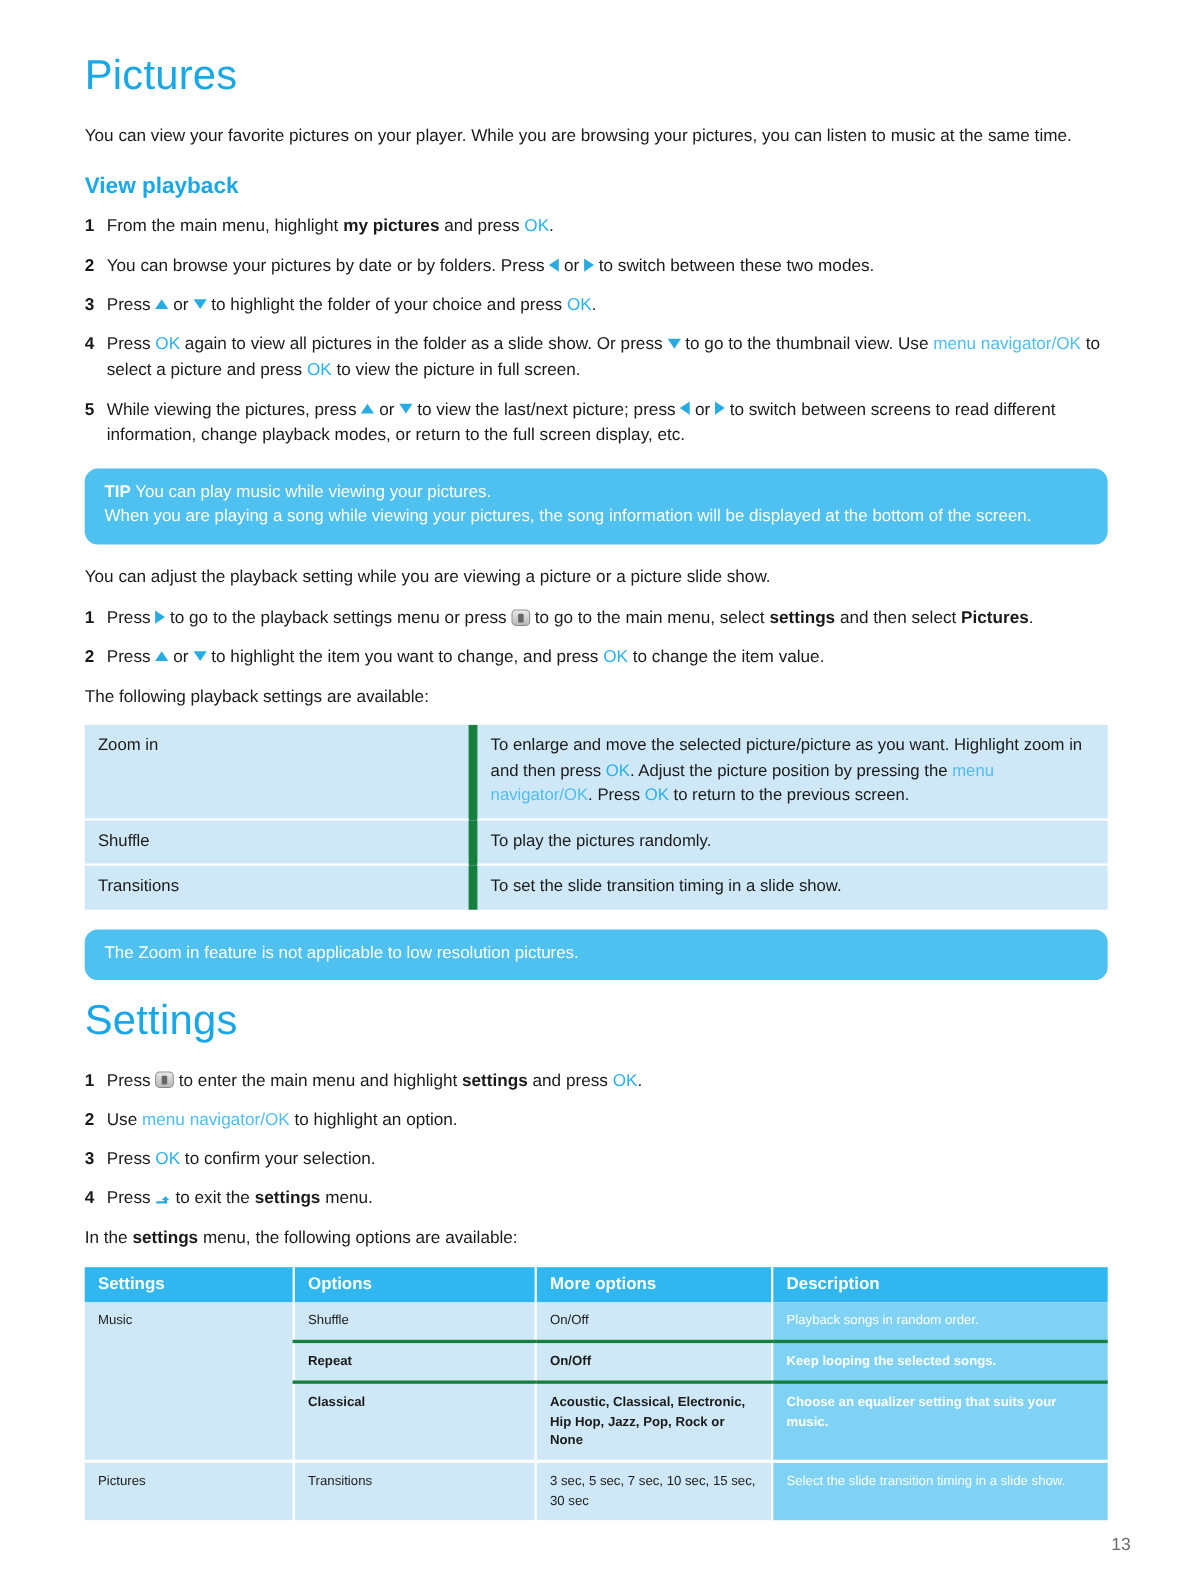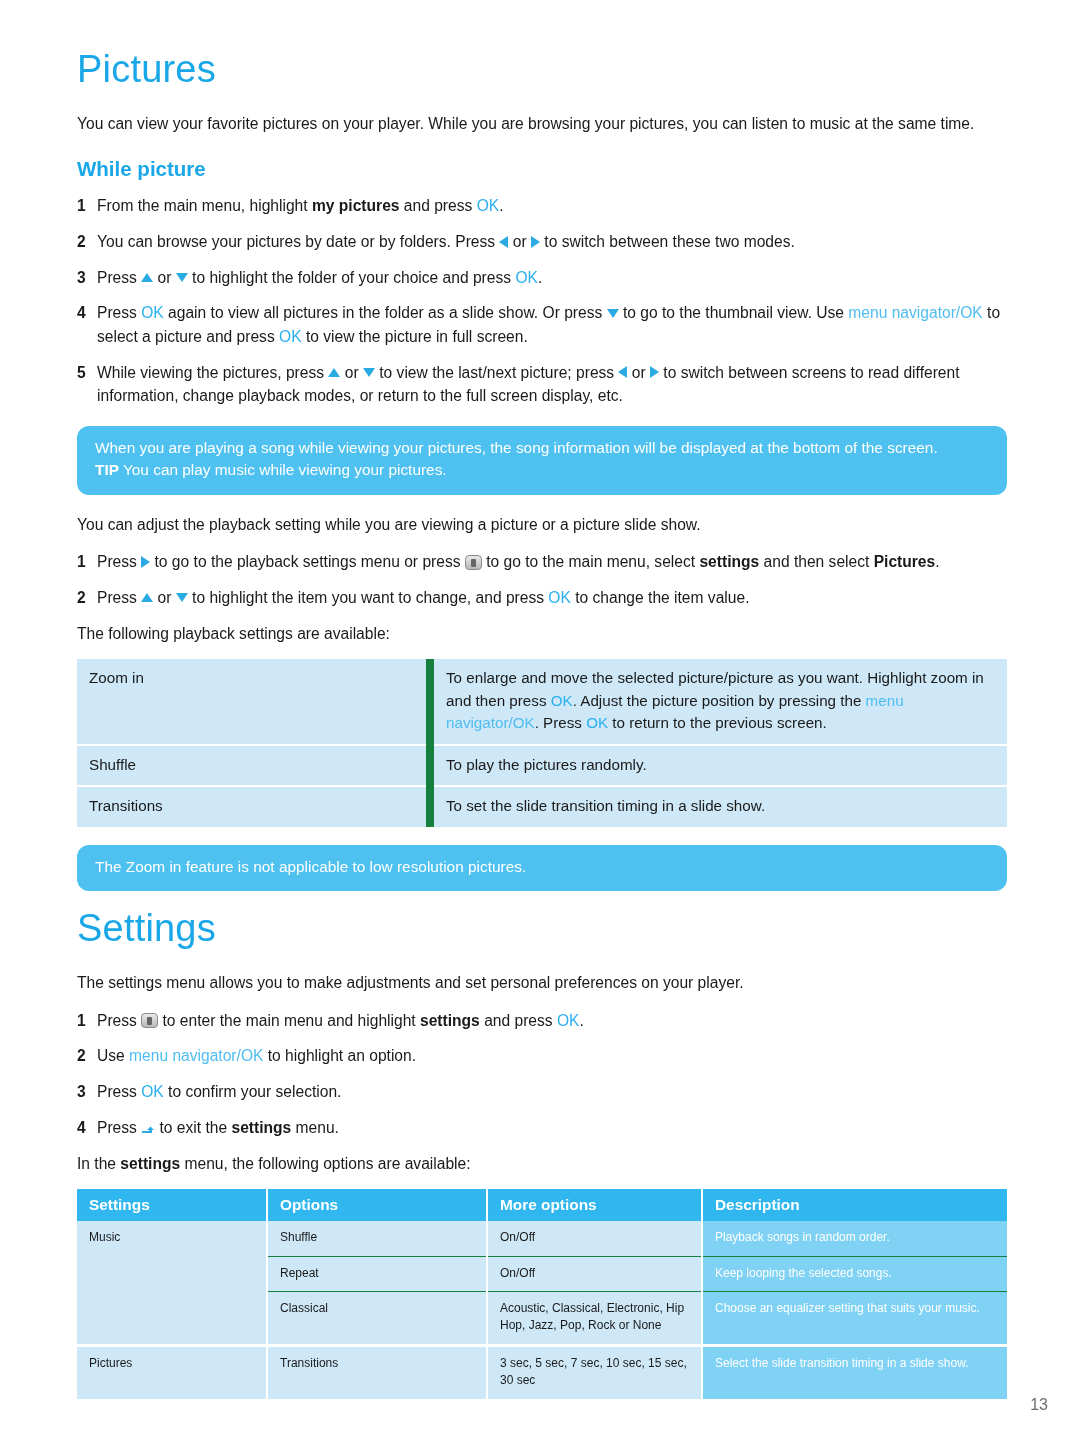--- a/index.html
+++ b/index.html
@@ -173,58 +173,58 @@
     vertical-align: top;
     padding: 8px 12px 9px 12px;
     border-right: 2px solid #ffffff;
   }
   table.settings td.desc {
     background: #7FD2F4;
     color: #ffffff;
     border-right: none;
     margin-left: 24px;
   }
-  table.settings td.sep { border-top: 1px solid #15803d; }
+  table.settings td.sep { border-top: 3px solid #15803d; font-weight: bold; }
   table.settings td.groupsep { border-top: 3px solid #ffffff; }
   table.settings col.c-set { width: 190px; }
   table.settings col.c-opt { width: 220px; }
   table.settings col.c-more { width: 215px; }
   table.settings col.c-desc { width: 305px; }
 
   .pagenum {
     position: absolute;
-    right: 32px;
+    right: 52px;
     bottom: 20px;
     font-size: 16px;
     color: #6d6d6d;
   }
 </style>
 </head>
 <body>
 
 <div class="page">
   <div class="content">
 
     <h1 class="chapter">Pictures</h1>
 
     <p class="body">You can view your favorite pictures on your player. While you are browsing your pictures, you can listen to music at the same time.</p>
 
-    <h2 class="section">While picture</h2>
+    <h2 class="section">View playback</h2>
 
     <ul class="steps" id="view-picture-steps">
         <li class="step"><span class="num">1</span><span>From the main menu, highlight <b>my pictures</b> and press <span class="ok">OK</span>.</span></li>
         <li class="step"><span class="num">2</span><span>You can browse your pictures by date or by folders. Press <span class="arr arr-l"></span> or <span class="arr arr-r"></span> to switch between these two modes.</span></li>
         <li class="step"><span class="num">3</span><span>Press <span class="arr arr-u"></span> or <span class="arr arr-d"></span> to highlight the folder of your choice and press <span class="ok">OK</span>.</span></li>
         <li class="step"><span class="num">4</span><span>Press <span class="ok">OK</span> again to view all pictures in the folder as a slide show. Or press <span class="arr arr-d"></span> to go to the thumbnail view. Use <span class="lnk">menu navigator/OK</span> to select a picture and press <span class="ok">OK</span> to view the picture in full screen.</span></li>
         <li class="step"><span class="num">5</span><span>While viewing the pictures, press <span class="arr arr-u"></span> or <span class="arr arr-d"></span> to view the last/next picture; press <span class="arr arr-l"></span> or <span class="arr arr-r"></span> to switch between screens to read different information, change playback modes, or return to the full screen display, etc.</span></li>
       </ul>
 
     <div class="callout">
+      <span class="cl-line"><span class="tip-label">TIP</span><span> You can play music while viewing your pictures.</span></span>
       <span class="cl-line">When you are playing a song while viewing your pictures, the song information will be displayed at the bottom of the screen.</span>
-      <span class="cl-line"><span class="tip-label">TIP</span><span> You can play music while viewing your pictures.</span></span>
     </div>
 
 
     <p class="body">You can adjust the playback setting while you are viewing a picture or a picture slide show.</p>
 
     <ul class="steps" id="playback-steps">
         <li class="step"><span class="num">1</span><span>Press <span class="arr arr-r"></span> to go to the playback settings menu or press <span class="btn-icon"></span> to go to the main menu, select <b>settings</b> and then select <b>Pictures</b>.</span></li>
         <li class="step"><span class="num">2</span><span>Press <span class="arr arr-u"></span> or <span class="arr arr-d"></span> to highlight the item you want to change, and press <span class="ok">OK</span> to change the item value.</span></li>
       </ul>
 
@@ -246,21 +246,20 @@
           </tr>
         </tbody>
     </table>
 
     <div class="callout">
       <span class="cl-line">The Zoom in feature is not applicable to low resolution pictures.</span>
     </div>
 
     <h1 class="chapter">Settings</h1>
 
-    <p class="body">The settings menu allows you to make adjustments and set personal preferences on your player.</p>
 
     <ul class="steps" id="settings-steps">
         <li class="step"><span class="num">1</span><span>Press <span class="btn-icon"></span> to enter the main menu and highlight <b>settings</b> and press <span class="ok">OK</span>.</span></li>
         <li class="step"><span class="num">2</span><span>Use <span class="lnk">menu navigator/OK</span> to highlight an option.</span></li>
         <li class="step"><span class="num">3</span><span>Press <span class="ok">OK</span> to confirm your selection.</span></li>
         <li class="step"><span class="num">4</span><span>Press <span class="ret-icon"><svg width="14" height="13" viewBox="0 0 14 13" xmlns="http://www.w3.org/2000/svg">
                 <path d="M13 1 H3 V4 H1 L4.5 7.5 L8 4 H6 V3 H13 Z" fill="#29ABE2" transform="rotate(180 7 4.5)"></path>
               </svg></span> to exit the <b>settings</b> menu.</span></li>
       </ul>
 

